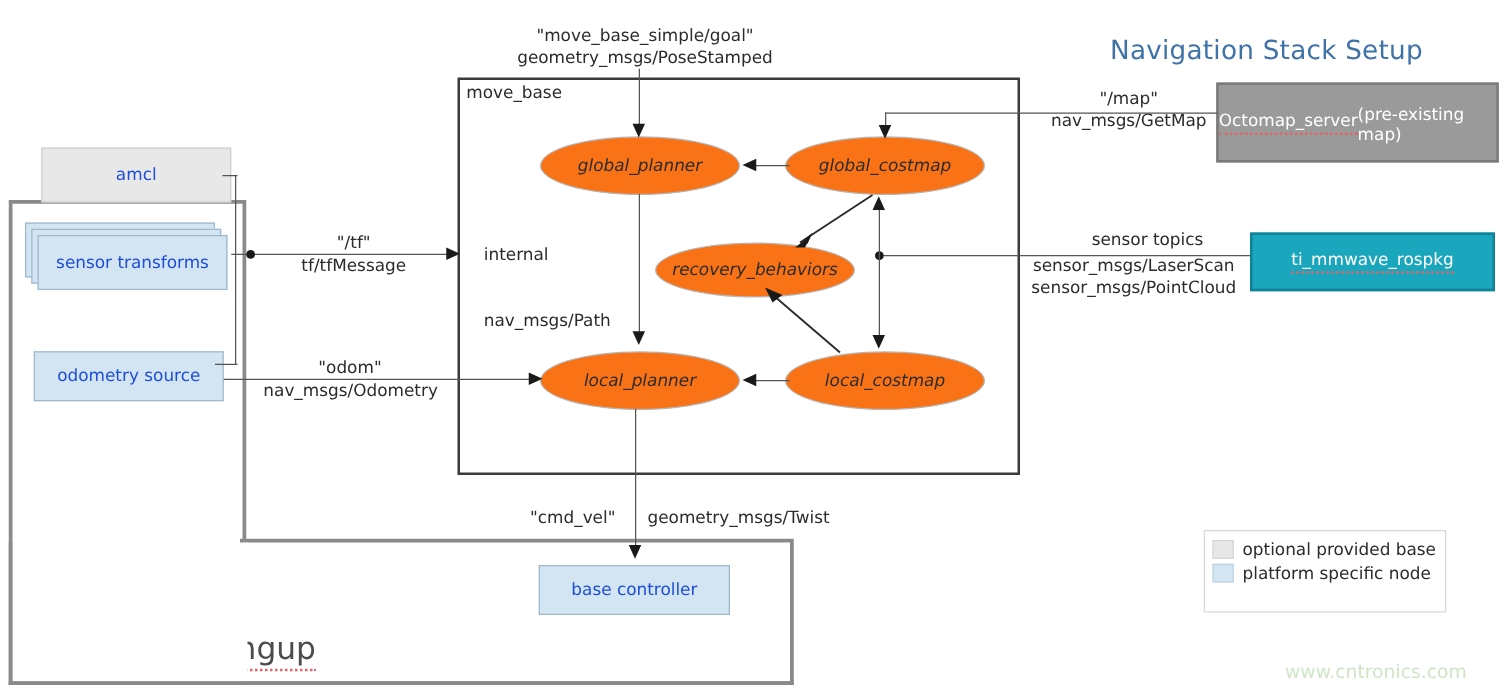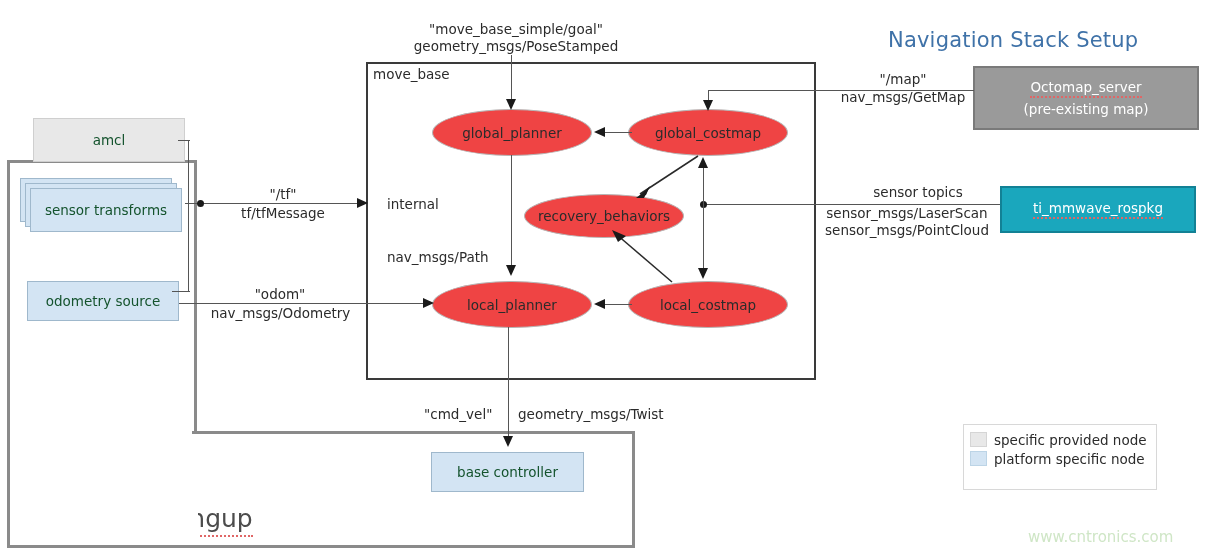--- a/index.html
+++ b/index.html
@@ -5,33 +5,33 @@
   html,body{margin:0;padding:0;background:#ffffff;}
   body{width:1208px;height:558px;position:relative;overflow:hidden;
        font-family:"DejaVu Sans","Liberation Sans",sans-serif;color:#333;}
   .abs{position:absolute;}
   
   .lbl{position:absolute;font-size:13.5px;color:#2b2b2b;line-height:1.22;white-space:pre;}
   .lbl.c{text-align:center;}
   .lbl.ital{}
   
   .node{position:absolute;box-sizing:border-box;display:flex;align-items:center;
-        justify-content:center;font-size:13.5px;color:#14532d;}
+        justify-content:center;font-size:13.5px;color:#1d4ed8;}
   .node.blue{background:#d3e4f3;border:1px solid #9fb8cc;}
   .node.gray{background:#e8e8e8;border:1px solid #cfcfcf;}
   .node.darkgray{background:#9a9a9a;border:2px solid #7a7a7a;color:#ffffff;}
   .node.teal{background:#1aa7bd;border:2px solid #128195;color:#ffffff;}
   
   .frame{position:absolute;box-sizing:border-box;background:transparent;}
   .frame.outer{border:3px solid #8a8a8a;}
   .frame.movebase{border:2px solid #3a3a3a;background:#fff;}
   
   .ell{position:absolute;box-sizing:border-box;border:1px solid #b5b5b5;border-radius:50%;
-       background:#ef4444;display:flex;align-items:center;justify-content:center;
-       font-size:13.5px;color:#2b2b2b;}
+       background:#f97316;display:flex;align-items:center;justify-content:center;
+       font-size:13.5px;color:#2b2b2b;font-style:italic;}
   
   .ln{position:absolute;background:#555;}
   .ln.h{height:1.4px;}
   .ln.v{width:1.4px;}
   .ln.thick{background:#8a8a8a;}
   .ln.thick.h{height:3px;}
   .ln.thick.v{width:3px;}
   .dot{position:absolute;width:7px;height:7px;border-radius:50%;background:#1a1a1a;}
   .arrow{position:absolute;width:0;height:0;}
   .arrow.down{border-left:5.5px solid transparent;border-right:5.5px solid transparent;border-top:11px solid #1a1a1a;}
@@ -86,21 +86,21 @@
 </div>
 
 <div class="node blue" style="left:27px;top:281px;width:152px;height:40px;">
   <span>odometry source</span>
 </div>
 
 <div class="node blue" style="left:431px;top:452px;width:153px;height:40px;">
   <span>base controller</span>
 </div>
 
-<div class="node darkgray" style="left:973px;top:66px;width:226px;height:64px;flex-direction:column;">
+<div class="node darkgray" style="left:973px;top:66px;width:226px;height:64px;flex-direction:row;">
   <span class="sq">Octomap_server</span>
   <span style="margin-top:3px;">(pre-existing  map)</span>
 </div>
 
 <div class="node teal" style="left:1000px;top:186px;width:196px;height:47px;">
   <span class="sq">ti_mmwave_rospkg</span>
 </div>
 
 <div class="ell" style="left:432px;top:109px;width:160px;height:47px;">
   <span>global_planner</span>
@@ -179,19 +179,19 @@
 <div class="ln h" style="left:172px;top:291px;width:18px;"></div>
 
 <div class="lbl" style="left:424px;top:406px;">"cmd_vel"</div>
 <div class="lbl" style="left:518px;top:406px;">geometry_msgs/Twist</div>
 <div class="ln v" style="left:508px;top:327px;height:113px;"></div>
 <div class="arrow down" style="left:502.5px;top:436px;"></div>
 
 <div id="legend" style="left:963px;top:424px;width:194px;height:66px;">
   <div class="leg-row">
     <span class="leg-sw" style="background:#e8e8e8;border:1px solid #d5d5d5;"></span>
-    <span class="leg-tx">specific provided node</span>
+    <span class="leg-tx">optional provided base</span>
   </div>
   <div class="leg-row">
     <span class="leg-sw" style="background:#d3e4f3;border:1px solid #bcd4e6;"></span>
     <span class="leg-tx">platform specific node</span>
   </div>
 </div>
 
 </body></html>

